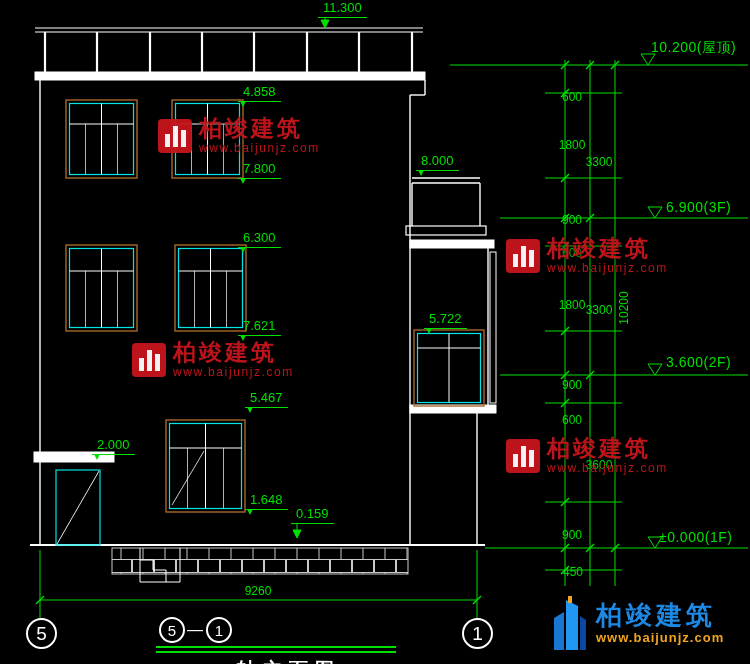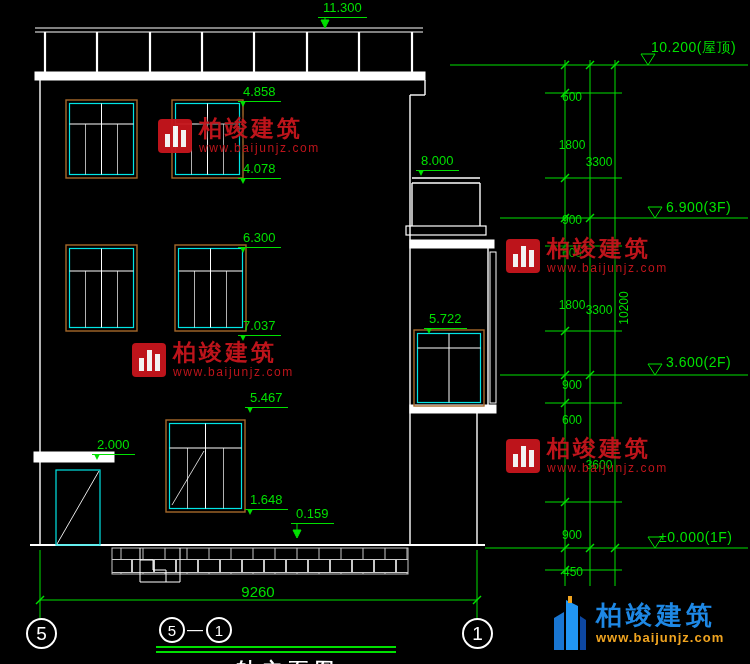--- a/index.html
+++ b/index.html
@@ -11,21 +11,21 @@
   
   .elev { position:absolute; color:#00e000; font-size:13px; line-height:1.15;
           padding:0 5px 1px; border-bottom:1px solid #00e000; white-space:nowrap; z-index:3; }
   .elev::after { content:""; position:absolute; left:2px; top:100%;
           border-left:3.5px solid transparent; border-right:3.5px solid transparent;
           border-top:6px solid #00e000; }
   .elev.noarr::after { display:none; }
 
   .seg { position:absolute; transform:translate(-50%,-50%); color:#00e000;
          font-size:12px; white-space:nowrap; z-index:3; }
-  .seg.big { font-size:15px;text-align:right; }
+  .seg.big { font-size:12px;text-align:right; }
   .seg.rot { transform:translate(-50%,-50%) rotate(-90deg); }
 
   .lvl { position:absolute; color:#00e000; font-size:14px; white-space:nowrap;
          letter-spacing:.5px; z-index:3; }
 
   
   .wm { position:absolute; display:flex; align-items:center; gap:7px; z-index:6;
         opacity:.95; text-shadow:0 0 4px rgba(0,0,0,.8); }
   .wm-icon { width:34px; height:34px; background:#c8161d; border-radius:4px;
         display:flex; align-items:flex-end; justify-content:center; gap:3px;
@@ -238,24 +238,24 @@
 
       <line x1="325" y1="17" x2="325" y2="26"></line>
       <path d="M321,20 L329,20 L325,28 Z" fill="#00e000"></path>
       <line x1="297" y1="524" x2="297" y2="536"></line>
       <path d="M293,530 L301,530 L297,538 Z" fill="#00e000"></path>
     </g>
   </svg>
 
   <div class="elev noarr" style="left:318px;top:1px">11.300</div>
   <div class="elev" style="left:238px;top:85px">4.858</div>
-  <div class="elev" style="left:238px;top:162px">4.078</div>
+  <div class="elev" style="left:238px;top:162px">7.800</div>
   <div class="elev" style="left:416px;top:154px">8.000</div>
   <div class="elev" style="left:238px;top:231px">6.300</div>
-  <div class="elev" style="left:238px;top:319px">7.037</div>
+  <div class="elev" style="left:238px;top:319px">7.621</div>
   <div class="elev" style="left:424px;top:312px">5.722</div>
   <div class="elev" style="left:245px;top:391px">5.467</div>
   <div class="elev" style="left:92px;top:438px">2.000</div>
   <div class="elev" style="left:245px;top:493px">1.648</div>
   <div class="elev noarr" style="left:291px;top:507px">0.159</div>
 
   <div class="seg" style="left:572px;top:97px">600</div>
   <div class="seg" style="left:572px;top:145px">1800</div>
   <div class="seg" style="left:572px;top:220px">900</div>
   <div class="seg" style="left:572px;top:253px">600</div>

